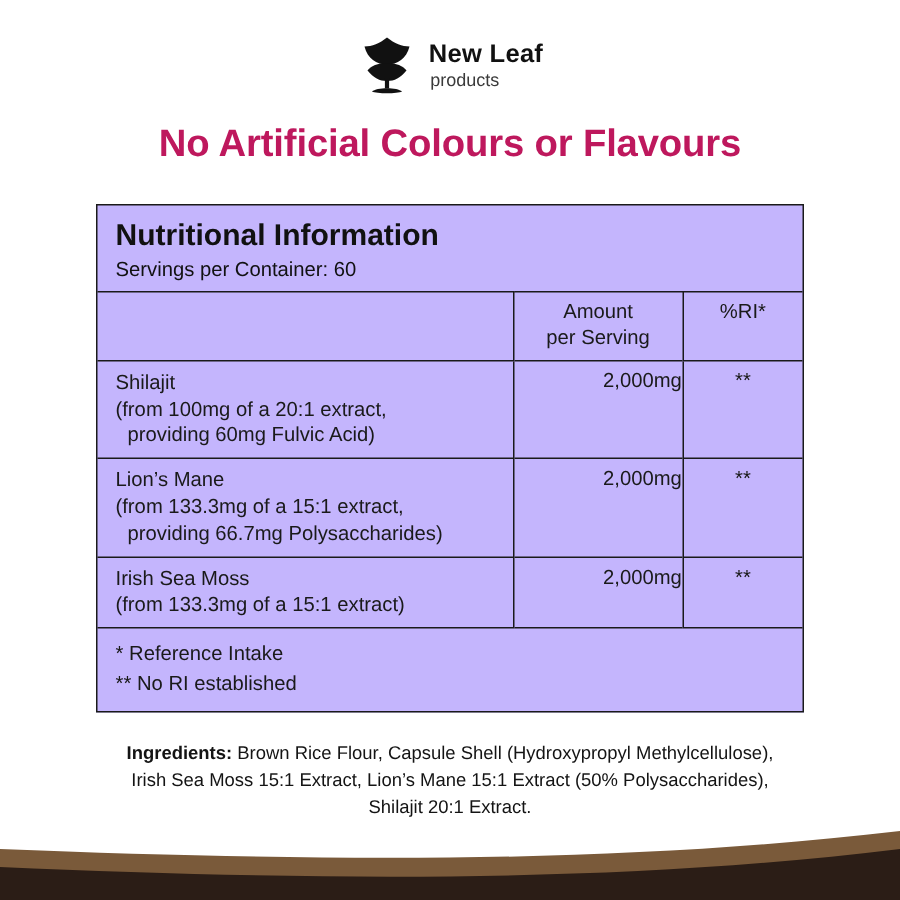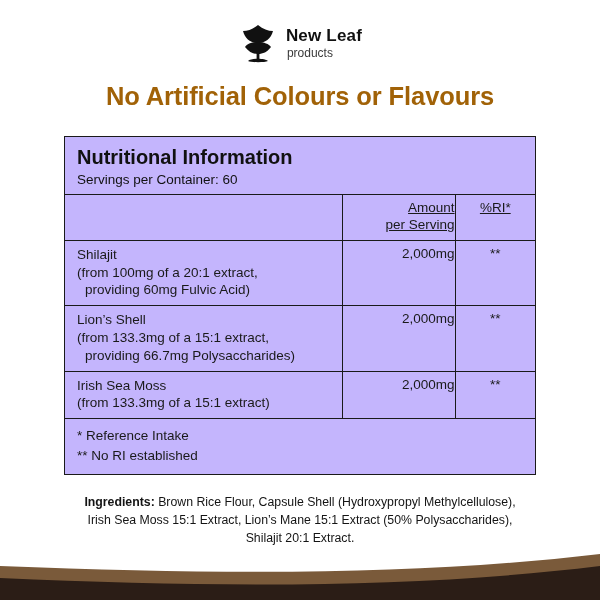--- a/index.html
+++ b/index.html
@@ -53,21 +53,21 @@
     color: #3a3a3a;
     margin-top: 3px;
     margin-left: 1px;
   }
 
   
   .headline {
     text-align: center;
     font-size: 25.5px;
     font-weight: bold;
-    color: #a16207;
+    color: #be185d;
     margin-top: 18px;
     letter-spacing: -0.1px;
   }
 
   
   .panel {
     position: absolute;
     left: 64px;
     top: 136px;
     width: 472px;
@@ -111,21 +111,21 @@
   }
   .c-amount {
     width: 24%;
     text-align: right;
   }
   .c-ri {
     width: 17%;
     text-align: center;
   }
   .hdr td {
-    text-decoration: underline;
+    text-align: center;
   }
   .hdr .c-name {
     border-top: 1.3px solid #1a1a1a;
   }
   .hdr-amount-l1, .hdr-amount-l2 {
     display: block;
     line-height: 1.25;
   }
   .ing-name {
     display: block;
@@ -217,21 +217,21 @@
             <span class="ing-name">Shilajit</span>
             <span class="ing-sub">(from 100mg of a 20:1 extract,</span>
             <span class="ing-sub indent">providing 60mg Fulvic Acid)</span>
           </td>
           <td class="c-amount">2,000mg</td>
           <td class="c-ri">**</td>
         </tr>
 
         <tr>
           <td class="c-name">
-            <span class="ing-name">Lion’s Shell</span>
+            <span class="ing-name">Lion’s Mane</span>
             <span class="ing-sub">(from 133.3mg of a 15:1 extract,</span>
             <span class="ing-sub indent">providing 66.7mg Polysaccharides)</span>
           </td>
           <td class="c-amount">2,000mg</td>
           <td class="c-ri">**</td>
         </tr>
 
         <tr>
           <td class="c-name">
             <span class="ing-name">Irish Sea Moss</span>

